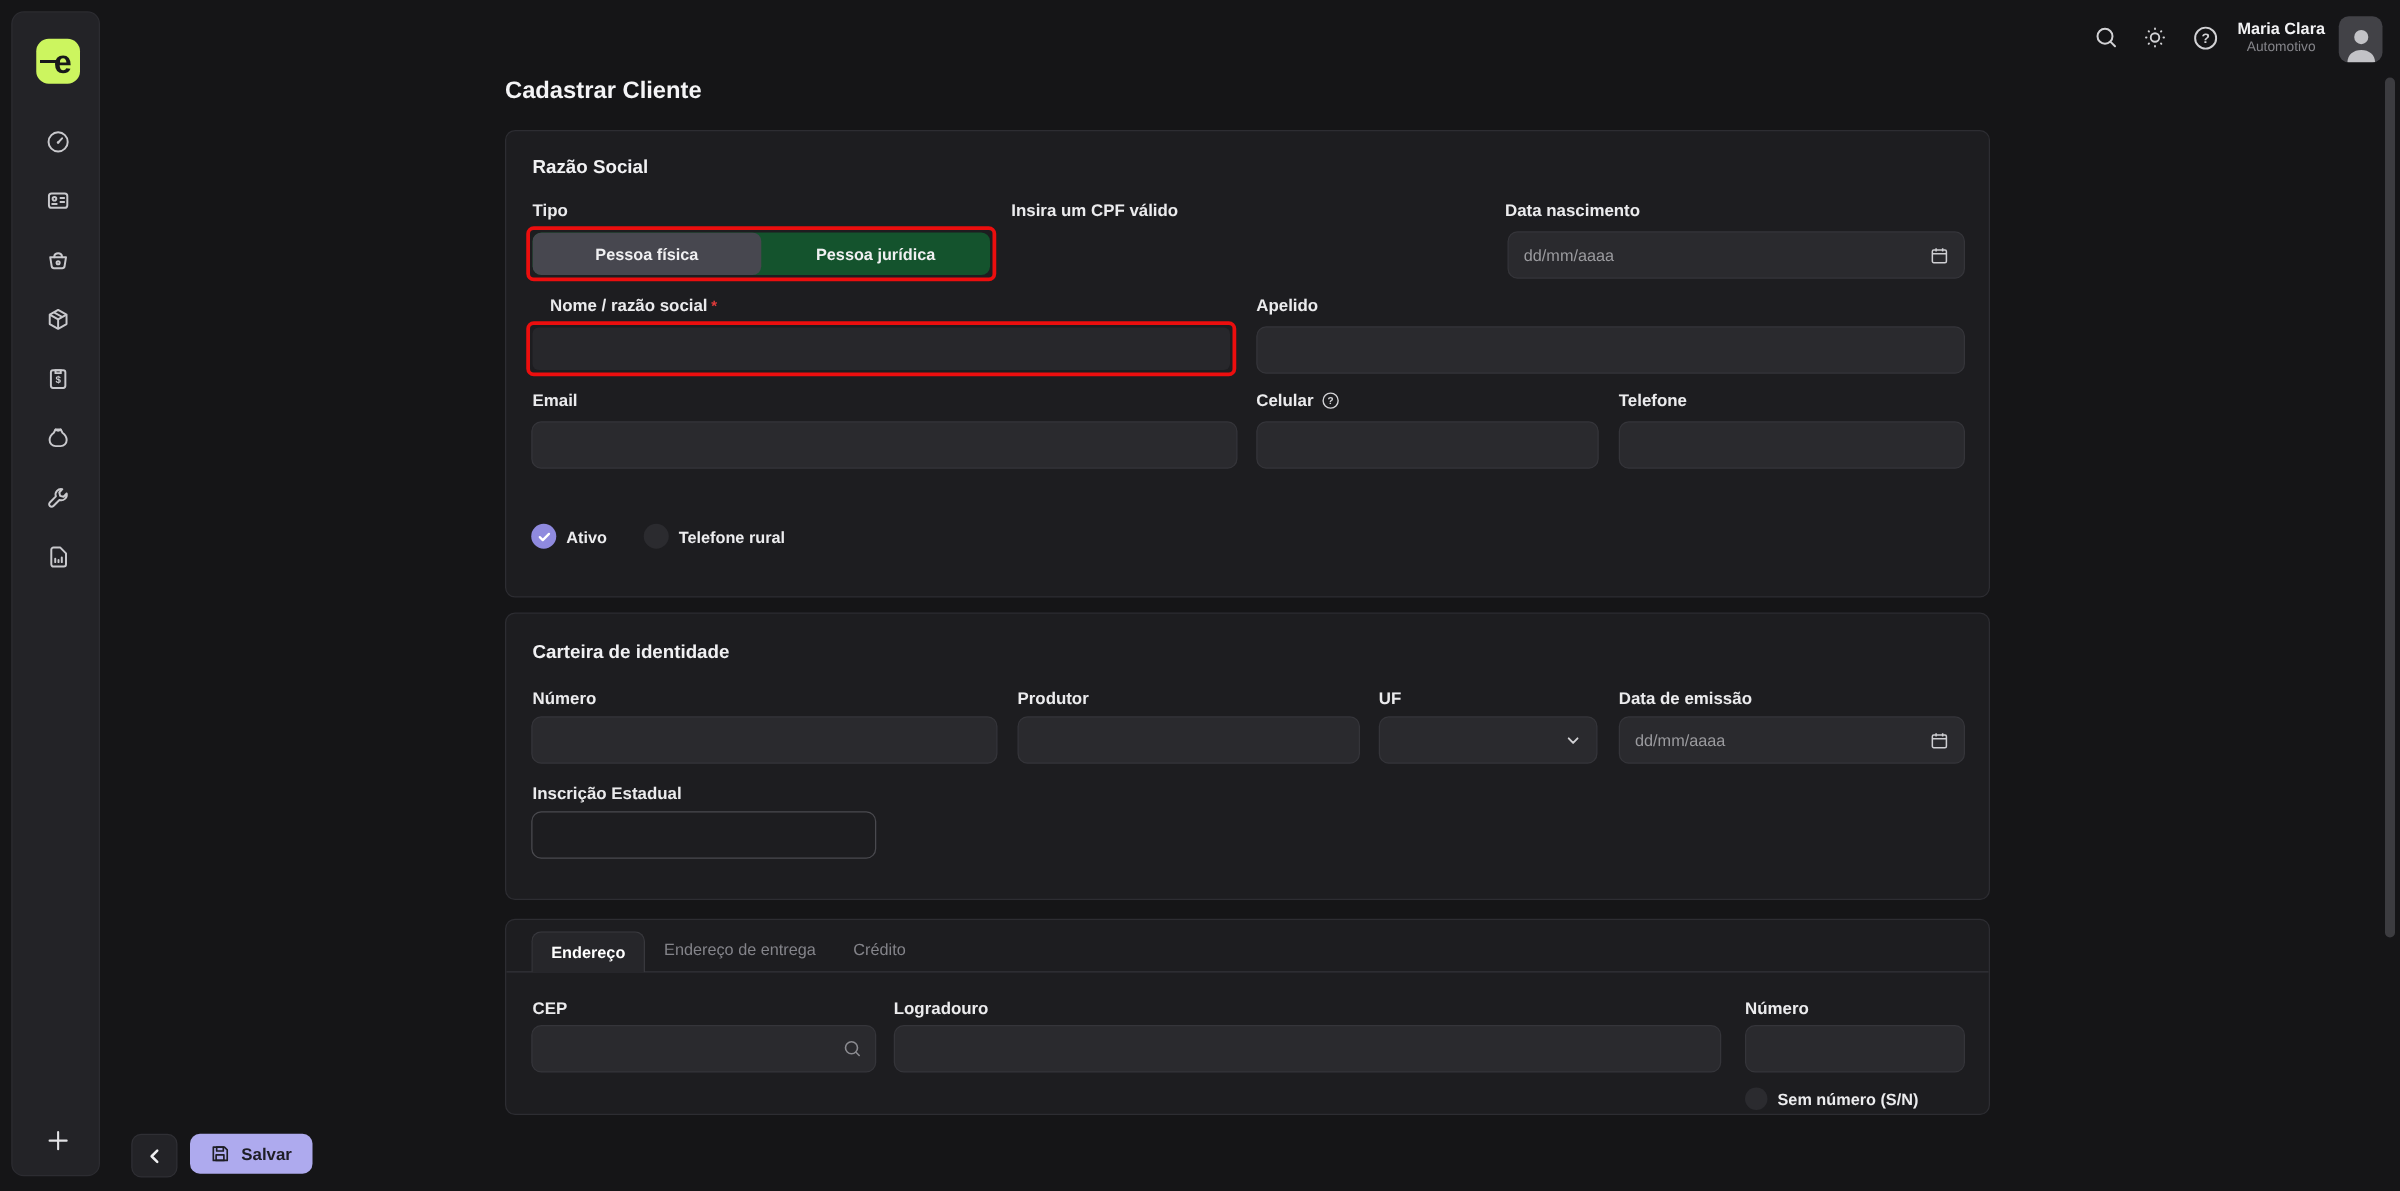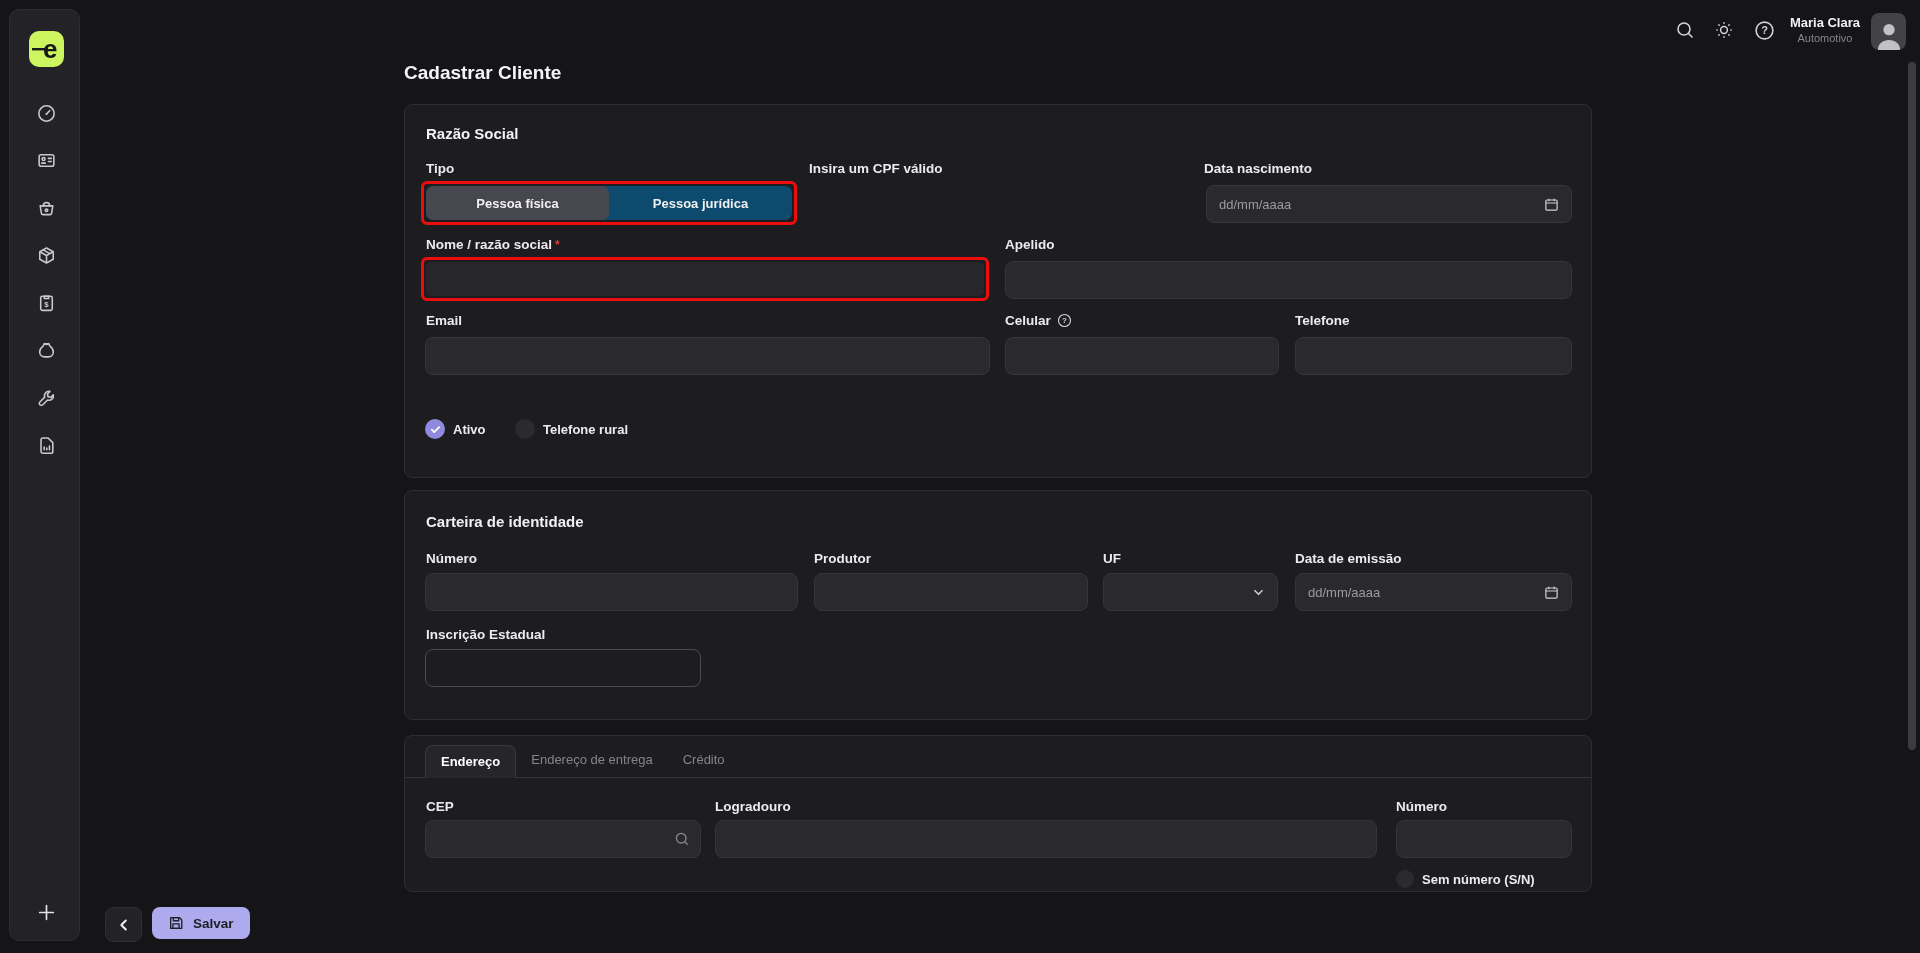--- a/index.html
+++ b/index.html
@@ -32,21 +32,21 @@
   .req-star { color:#e23b3b; font-size:12px; margin-left:3px; }
 
   .ti { position:absolute; height:38px; background:#2a2a2e; border:1px solid #35353a; border-radius:8px; color:#e8e8ea; padding:0 12px; font:13px "Liberation Sans", sans-serif; }
   .ti::placeholder { color:#8f8f94; }
   .ti.outline { background:transparent; border:1px solid #4a4a4f; }
 
   .req-wrap { position:absolute; border:3px solid #ec0e0e; border-radius:6px; padding:2px; }
   .req-wrap .inner-input { width:100%; height:34px; background:#27272b; border:none; border-radius:5px; color:#e8e8ea; padding:0 10px; font:13px "Liberation Sans", sans-serif; }
   .req-wrap .inner-input::placeholder { color:#8f8f94; letter-spacing:1px; }
 
-  .toggle { display:flex; width:100%; height:34px; background:#0c4a6e; border-radius:7px; overflow:hidden; }
+  .toggle { display:flex; width:100%; height:34px; background:#14532d; border-radius:7px; overflow:hidden; }
   .tg { flex:1; background:transparent; border:none; color:#f0f0f2; font:700 13px "Liberation Sans", sans-serif; cursor:pointer; border-radius:7px; }
   .tg.selected { background:#47474f; }
 
   .date-field, .select-field { position:absolute; height:38px; background:#2a2a2e; border:1px solid #35353a; border-radius:8px; display:flex; align-items:center; padding:0 12px; cursor:pointer; }
   .date-field .ph { flex:1; font-size:13px; color:#9b9b9f; }
   .select-field { justify-content:flex-end; }
 
   .iwi { position:absolute; height:38px; background:#2a2a2e; border:1px solid #35353a; border-radius:8px; display:flex; align-items:center; padding:0 10px 0 0; }
   .iwi input { flex:1; height:100%; background:transparent; border:none; color:#e8e8ea; padding:0 12px; font:13px "Liberation Sans", sans-serif; }
 
@@ -188,21 +188,21 @@
 
     <label class="fl" style="left:799px;top:56px">Data nascimento</label>
     <div class="date-field" style="left:801px;top:80px;width:366px">
       <span class="ph">dd/mm/aaaa</span>
       <svg width="15" height="15" viewBox="0 0 16 16" fill="none" stroke="#cfcfd3" stroke-width="1.3">
           <rect x="2" y="3.2" width="12" height="10.8" rx="1.2"></rect>
           <path d="M2 6.4h12M5.2 1.8v2.6M10.8 1.8v2.6"></path>
         </svg>
     </div>
 
-    <label class="fl" style="left:21px;top:132px"><span>Nome / razão social</span><span class="req-star">*</span></label>
+    <label class="fl" style="left:35px;top:132px"><span>Nome / razão social</span><span class="req-star">*</span></label>
     <div class="req-wrap" style="left:16px;top:152px;width:568px">
       <input class="inner-input" style="">
     </div>
 
     <label class="fl" style="left:600px;top:132px">Apelido</label>
     <input class="ti" style="left: 600px; top: 156px; width: 567px;">
 
     <label class="fl" style="left:21px;top:208px">Email</label>
     <input class="ti" style="left: 20px; top: 232px; width: 565px;">
 

